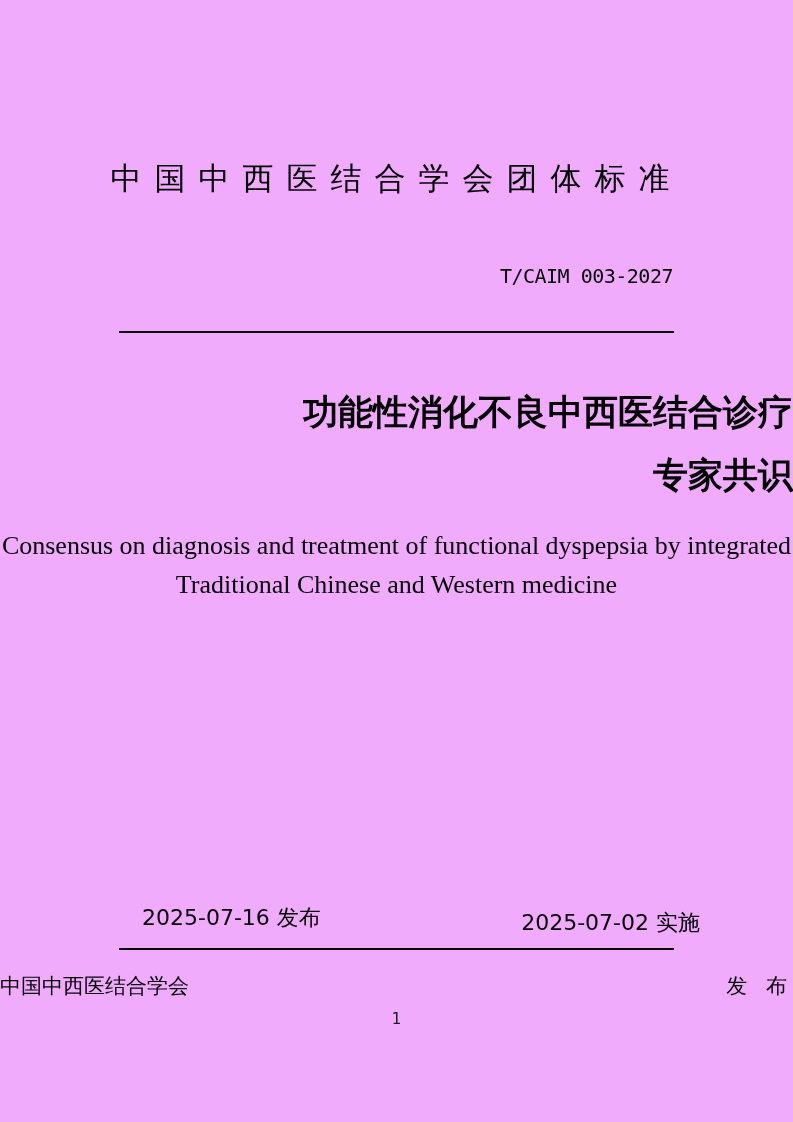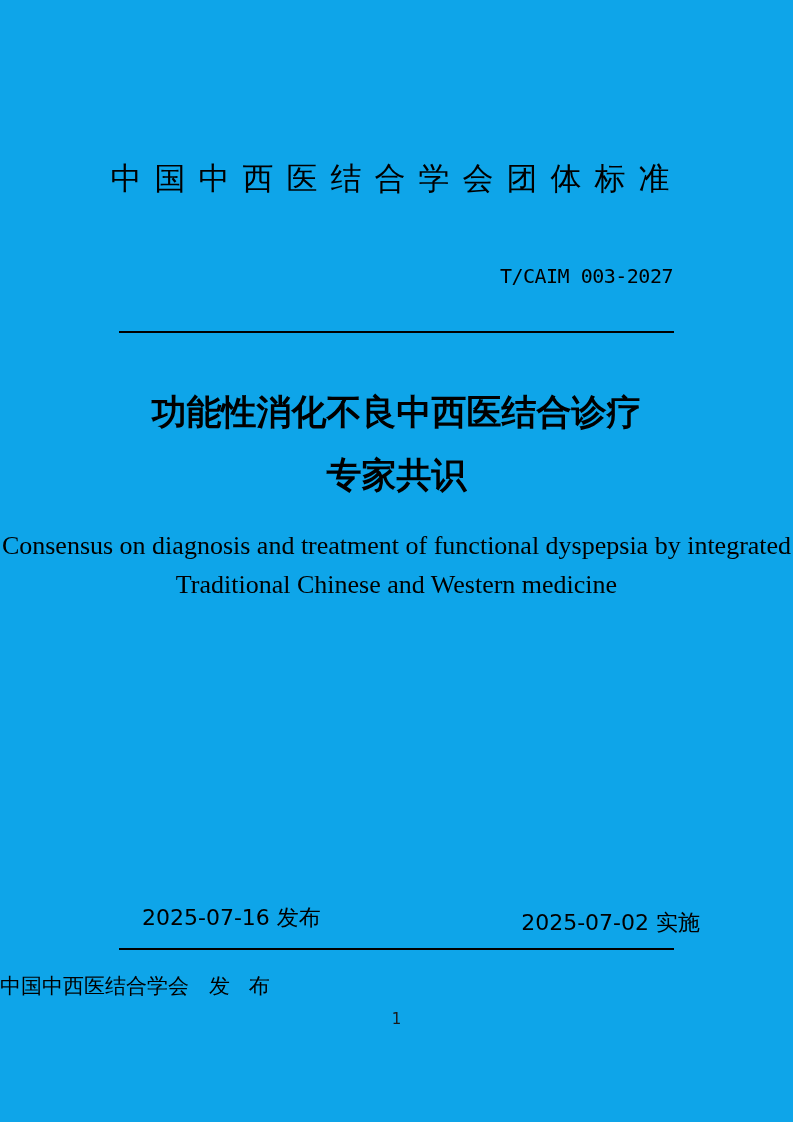--- a/index.html
+++ b/index.html
@@ -4,21 +4,21 @@
 <style>
   html, body {
     margin: 0;
     padding: 0;
     background: #ffffff;
   }
   .page {
     position: relative;
     width: 793px;
     height: 1122px;
-    background: #0ea5e9;
+    background: #f0abfc;
     overflow: hidden;
     font-family: "DejaVu Sans", sans-serif;
     color: #000000;
   }
   .society-header {
     position: absolute;
     top: 158px;
     left: 0;
     width: 100%;
     text-align: center;
@@ -42,21 +42,21 @@
     width: 555px;
     height: 2px;
     background: #000000;
   }
   .rule-top { top: 331px; }
   .rule-bottom { top: 948px; }
   .title-cn {
     position: absolute;
     left: 0;
     width: 100%;
-    text-align: center;
+    text-align: right;
     font-size: 35px;
     font-weight: bold;
     white-space: nowrap;
   }
   .title-line1 { top: 389px; }
   .title-line2 { top: 452px; }
   .subtitle-en {
     position: absolute;
     left: 0;
     width: 100%;
@@ -80,21 +80,21 @@
     right: 93px;
     font-size: 22px;
     white-space: nowrap;
   }
   .publisher {
     position: absolute;
     top: 972px;
     left: 0;
     width: 100%;
     display: flex;
-    justify-content: flex-start;
+    justify-content: space-between;
     align-items: baseline;
     gap: 20px;
     font-size: 21px;
     white-space: nowrap;
   }
   .publisher .pub-label {
     letter-spacing: 6px;
   }
   .page-number {
     position: absolute;

